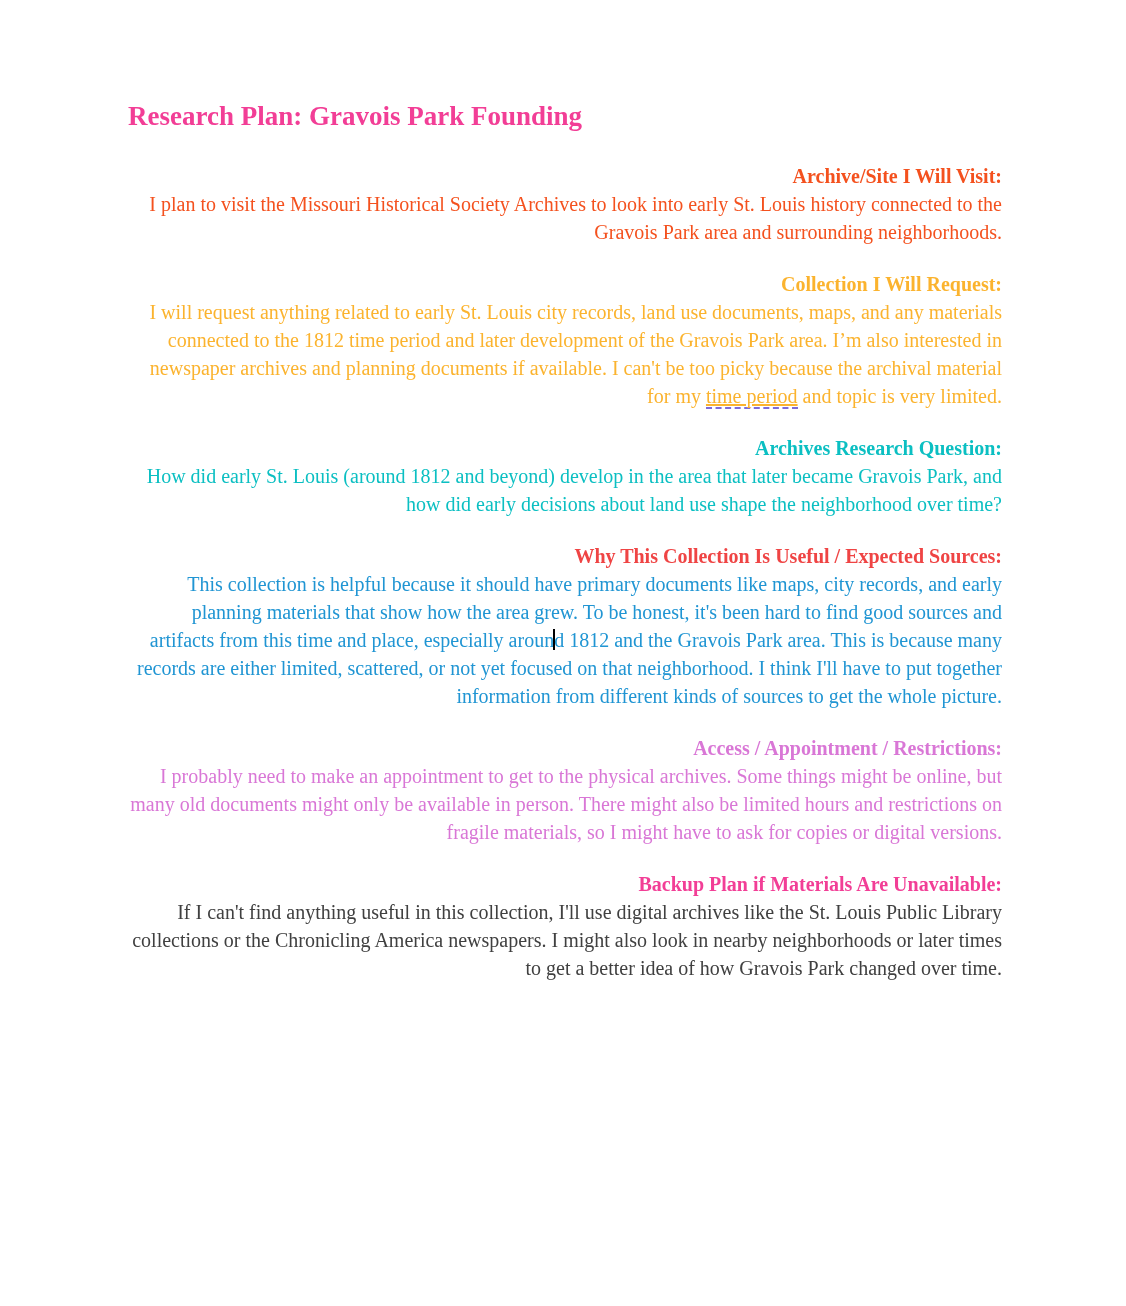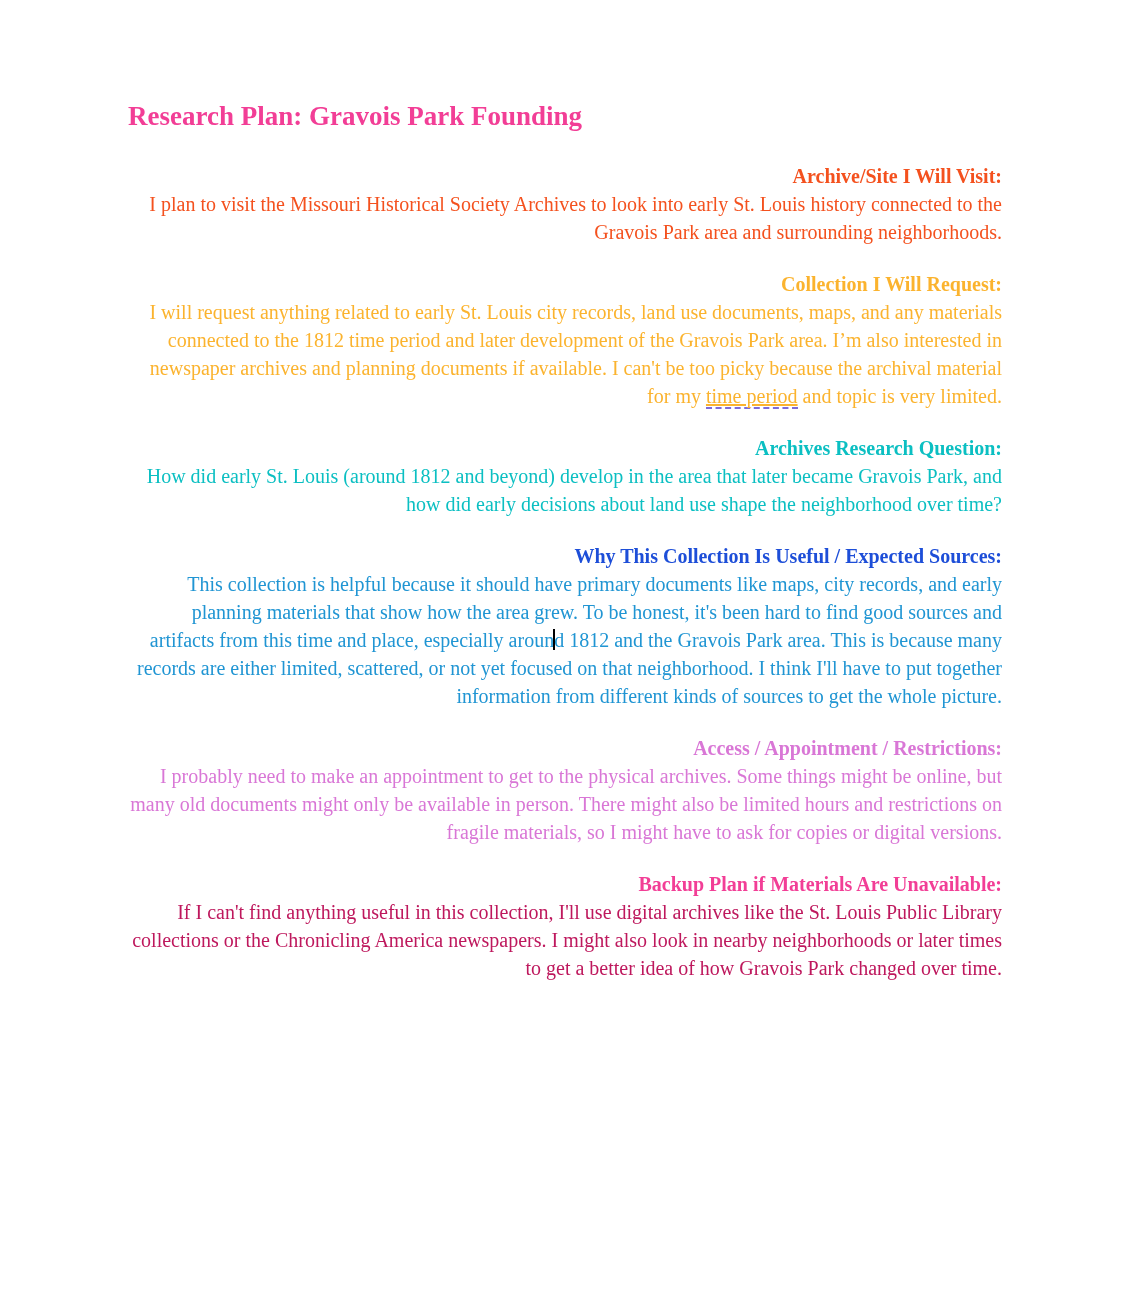--- a/index.html
+++ b/index.html
@@ -71,27 +71,27 @@
     <p class="section-body" style="color: rgb(251, 179, 46);"><span>I will request anything related to early St. Louis city records, land use documents, maps, and any materials connected to the 1812 time period and later development of the Gravois Park area. I’m also interested in newspaper archives and planning documents if available. I can't be too picky because the archival material for my </span><span class="grammar-suggestion" style="border-bottom-color: rgb(124, 107, 216);">time period</span><span> and topic is very limited.</span></p>
   </section>
 
 
   <section class="doc-section">
     <h2 class="section-heading" style="color: rgb(11, 191, 194);">Archives Research Question:</h2>
     <p class="section-body" style="color: rgb(11, 191, 194);"><span>How did early St. Louis (around 1812 and beyond) develop in the area that later became Gravois Park, and how did early decisions about land use shape the neighborhood over time?</span></p>
   </section>
 
   <section class="doc-section">
-    <h2 class="section-heading" style="color: #1d4ed8;">Why This Collection Is Useful / Expected Sources:</h2>
+    <h2 class="section-heading" style="color: #ef4444;">Why This Collection Is Useful / Expected Sources:</h2>
     <p class="section-body" style="color: rgb(32, 149, 211);"><span>This collection is helpful because it should have primary documents like maps, city records, and early planning materials that show how the area grew. To be honest, it's been hard to find good sources and artifacts from this time and place, especially aroun</span><span class="text-caret" style="background: rgb(0, 0, 0);"></span><span>d 1812 and the Gravois Park area. This is because many records are either limited, scattered, or not yet focused on that neighborhood. I think I'll have to put together information from different kinds of sources to get the whole picture.</span></p>
   </section>
 
   <section class="doc-section">
     <h2 class="section-heading" style="color: rgb(217, 119, 214);">Access / Appointment / Restrictions:</h2>
     <p class="section-body" style="color: rgb(217, 119, 214);"><span>I probably need to make an appointment to get to the physical archives. Some things might be online, but many old documents might only be available in person. There might also be limited hours and restrictions on fragile materials, so I might have to ask for copies or digital versions.</span></p>
   </section>
 
   <section class="doc-section">
     <h2 class="section-heading" style="color: rgb(242, 62, 150);">Backup Plan if Materials Are Unavailable:</h2>
-    <p class="section-body" style="color: #be185d;"><span>If I can't find anything useful in this collection, I'll use digital archives like the St. Louis Public Library collections or the Chronicling America newspapers. I might also look in nearby neighborhoods or later times to get a better idea of how Gravois Park changed over time.</span></p>
+    <p class="section-body" style="color: #404040;"><span>If I can't find anything useful in this collection, I'll use digital archives like the St. Louis Public Library collections or the Chronicling America newspapers. I might also look in nearby neighborhoods or later times to get a better idea of how Gravois Park changed over time.</span></p>
   </section>
 </div>
 </div>
 
 </body></html>

